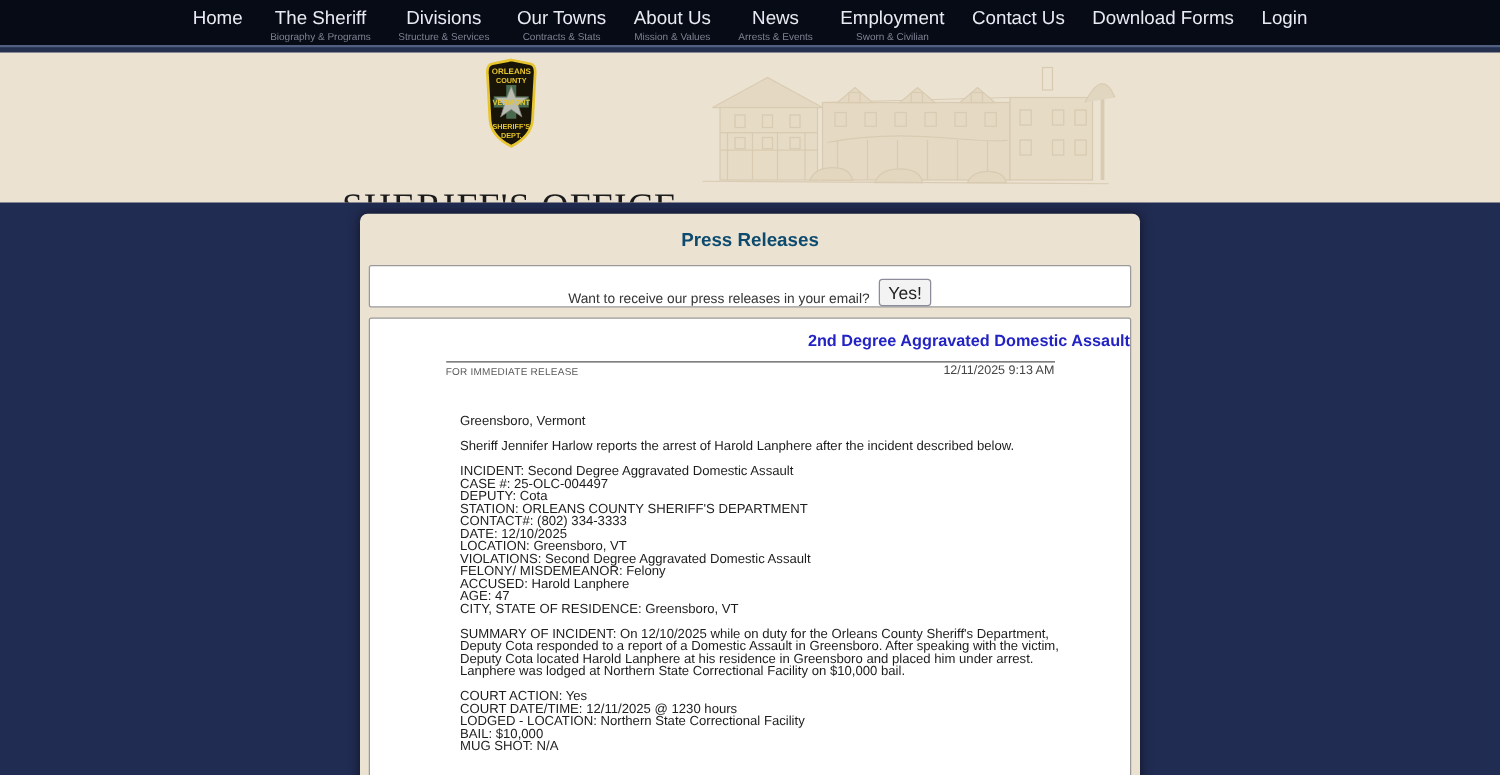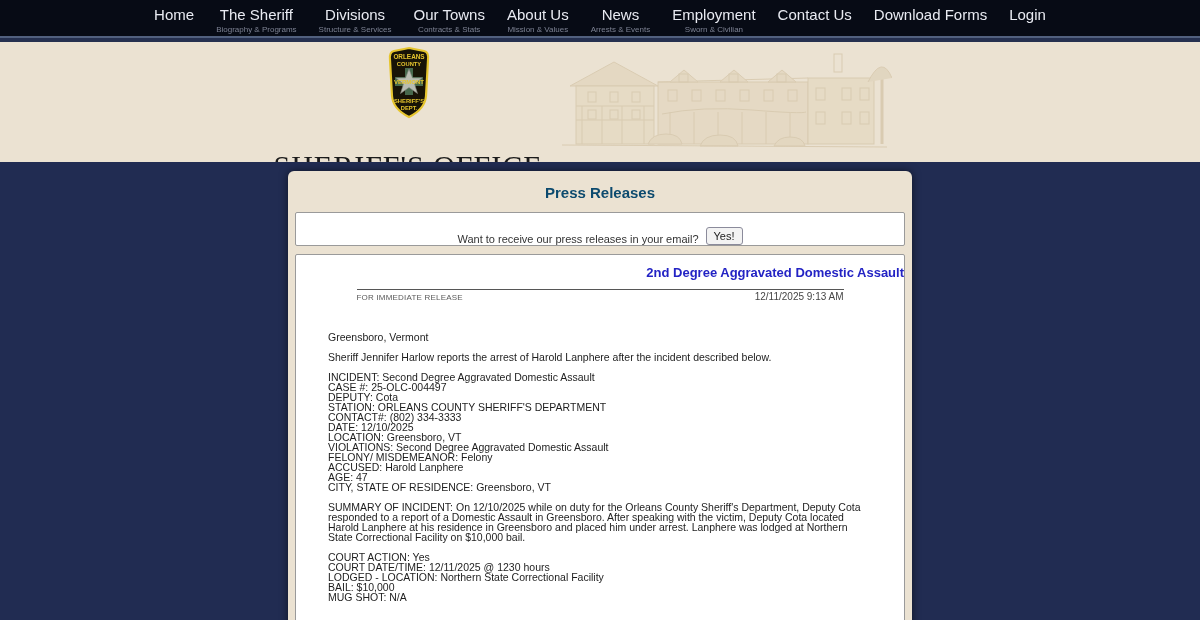--- a/index.html
+++ b/index.html
@@ -34,39 +34,39 @@
     padding:0 7px 20px 7px; min-height:500px;
   }
   .panel-title { text-align:center; font-size:15px; font-weight:bold; color:#0c4a6e; padding:13px 0 11px 0; }
 
   .subscribe-box {
     background:#ffffff; border:1px solid #9a9a9a; border-radius:2px;
     height:34px; display:flex; align-items:flex-end; justify-content:center; gap:7px;
     font-size:11px; color:#333;
   }
   .yes-btn {
-    font-family:"Liberation Sans", sans-serif; font-size:11px; color:#222;
+    font-family:"Liberation Sans", sans-serif; font-size:14px; color:#222;
     background:#f3f3f3; border:1px solid #8b8b9b; border-radius:3px;
     padding:2px 7px; cursor:pointer;
   }
 
   .release-box {
     background:#ffffff; border:1px solid #9a9a9a; border-radius:2px;
     margin-top:8px; padding-top:10px; min-height:420px;
   }
   .release-title { text-align:right; font-size:13px; font-weight:bold; color:#2323c4; margin-bottom:9px; }
   .release-meta {
     width:487px; margin:0 auto; border-top:1px solid #565656;
     display:flex; justify-content:space-between; align-items:flex-end; padding-top:1px;
   }
   .meta-left { font-size:8px; color:#5a5a5a; letter-spacing:0.2px; }
   .meta-right { font-size:10px; color:#454545; }
 
   .release-body { padding:30px 34px 0 32px; font-size:10.5px; line-height:10px; color:#1d1d1d; }
-  .para { margin-bottom:10px; }
+  .para { margin-bottom:10px;margin-left:40px; }
   .para div { line-height:10px; }
 </style>
 </head>
 <body>
 
 <div class="topnav">
   <div class="nav-item">
     <div class="nav-label">Home</div>
   </div>
   <div class="nav-item">

